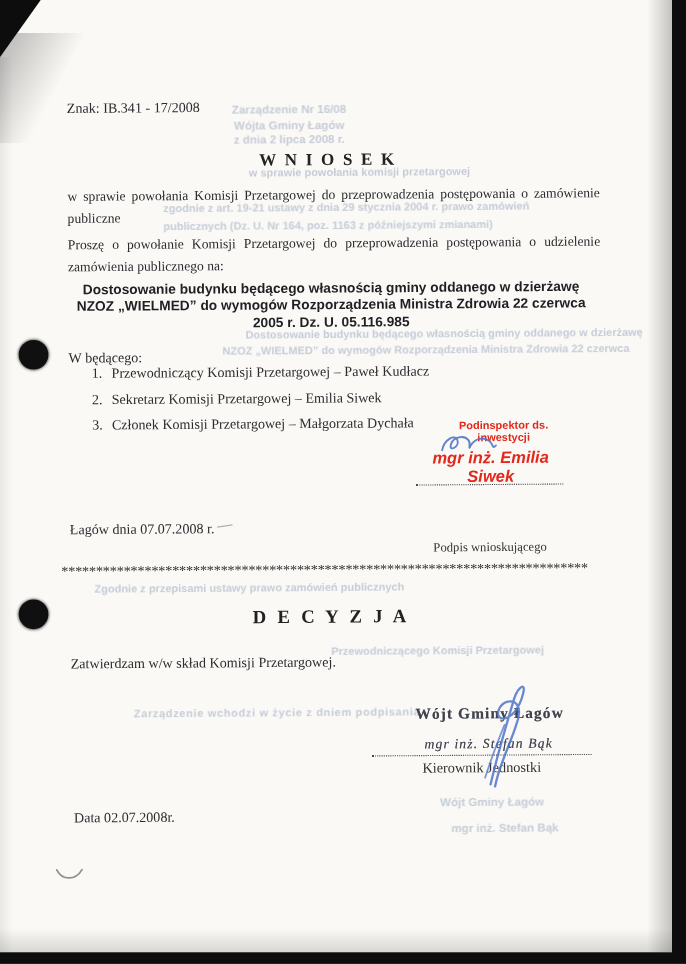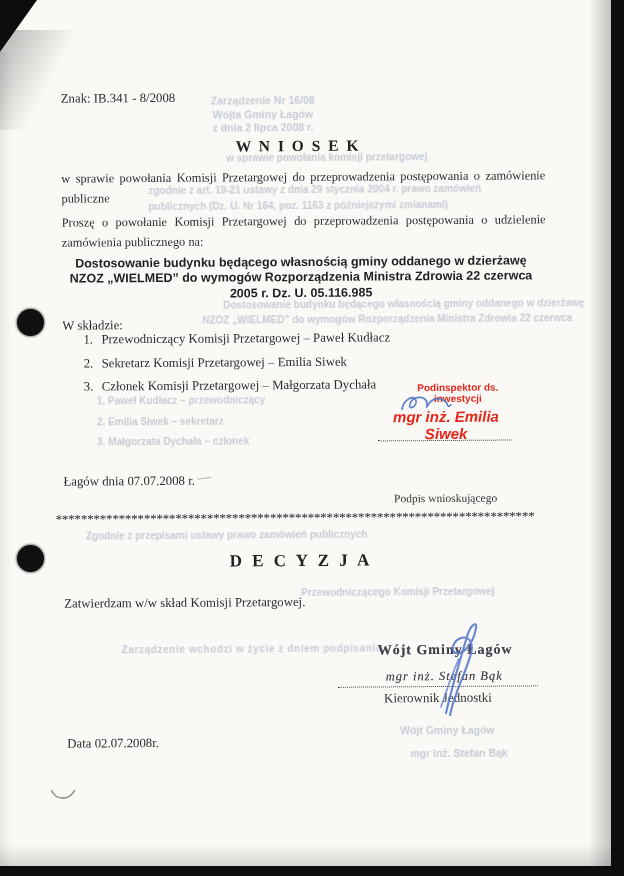--- a/index.html
+++ b/index.html
@@ -52,50 +52,47 @@
     <div class="content">
 
       <div class="abs ghost" style="left:203px;top:94px;width:124px;text-align:center;font-size:10.5px;line-height:13.5px;">Zarządzenie Nr 16/08
 Wójta Gminy Łagów
 z dnia 2 lipca 2008 r.</div>
       <div class="abs ghost" style="left:228px;top:152px;font-size:10px;">w sprawie powołania komisji przetargowej</div>
       <div class="abs ghost" style="left:150px;top:182px;font-size:10px;line-height:16px;">zgodnie z art. 19-21 ustawy z dnia 29 stycznia 2004 r. prawo zamówień
 publicznych (Dz. U. Nr 164, poz. 1163 z późniejszymi zmianami)</div>
       <div class="abs ghost" style="left:224px;top:299px;font-size:10px;">Dostosowanie budynku będącego własnością gminy oddanego w dzierżawę</div>
       <div class="abs ghost" style="left:203px;top:314px;font-size:10px;">NZOZ „WIELMED” do wymogów Rozporządzenia Ministra Zdrowia 22 czerwca</div>
-      <div class="abs ghost" style="left:97px;top:390px;font-size:10px;line-height:20.5px;">1. Paweł Kudłacz – przewodniczący
-2. Emilia Siwek – sekretarz
-3. Małgorzata Dychała – członek</div>
       <div class="abs ghost" style="left:85px;top:529px;font-size:10px;">Zgodnie z przepisami ustawy prawo zamówień publicznych</div>
       <div class="abs ghost" style="left:300px;top:587px;font-size:10px;">Przewodniczącego Komisji Przetargowej</div>
       <div class="abs ghost" style="left:120px;top:643px;font-size:10px;letter-spacing:.6px;">Zarządzenie wchodzi w życie z dniem podpisania</div>
       <div class="abs ghost" style="left:398px;top:725px;font-size:10.5px;">Wójt Gminy Łagów</div>
       <div class="abs ghost" style="left:408px;top:748px;font-size:10.5px;">mgr inż. Stefan Bąk</div>
 
-      <div class="abs serif" style="left:63px;top:90px;">Znak: IB.341 - 8/2008</div>
+      <div class="abs serif" style="left:63px;top:90px;">Znak: IB.341 - 17/2008</div>
 
       <div class="abs h-title" style="top:137px;font-size:15.5px;letter-spacing:2px;">W N I O S E K</div>
 
       <div class="abs para" style="left:63px;top:168px;">
         <span class="line just">w sprawie powołania Komisji Przetargowej do przeprowadzenia postępowania o zamówienie</span>
         <span class="line">publiczne</span>
       </div>
 
       <div class="abs para" style="left:63px;top:212px;">
         <span class="line just">Proszę o powołanie Komisji Przetargowej do przeprowadzenia postępowania o udzielenie</span>
         <span class="line">zamówienia publicznego na:</span>
       </div>
 
       <div class="abs subject" style="left:40px;top:255px;">
         <span class="line">Dostosowanie budynku będącego własnością gminy oddanego w dzierżawę</span>
         <span class="line">NZOZ „WIELMED” do wymogów Rozporządzenia Ministra Zdrowia 22 czerwca</span>
         <span class="line">2005 r. Dz. U. 05.116.985</span>
       </div>
 
-      <div class="abs serif" style="left:63px;top:317px;">W składzie:</div>
+      <div class="abs serif" style="left:63px;top:317px;">W będącego:</div>
 
       <div class="abs serif" style="left:84px;top:331px;display:flex;">
         <span class="member-num">1.</span>
         <span>Przewodniczący Komisji Przetargowej – Paweł Kudłacz</span>
       </div>
       <div class="abs serif" style="left:84px;top:355px;display:flex;">
         <span class="member-num">2.</span>
         <span>Sekretarz Komisji Przetargowej – Emilia Siwek</span>
       </div>
       <div class="abs serif" style="left:84px;top:378px;display:flex;">

